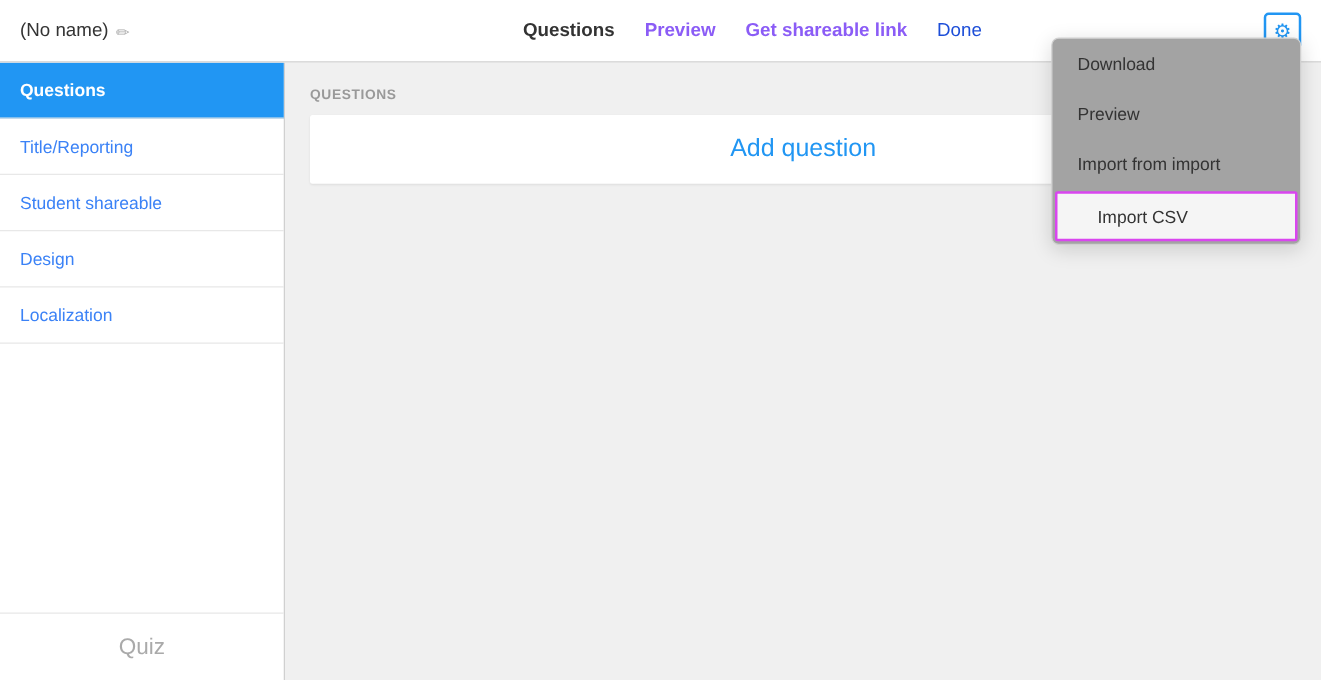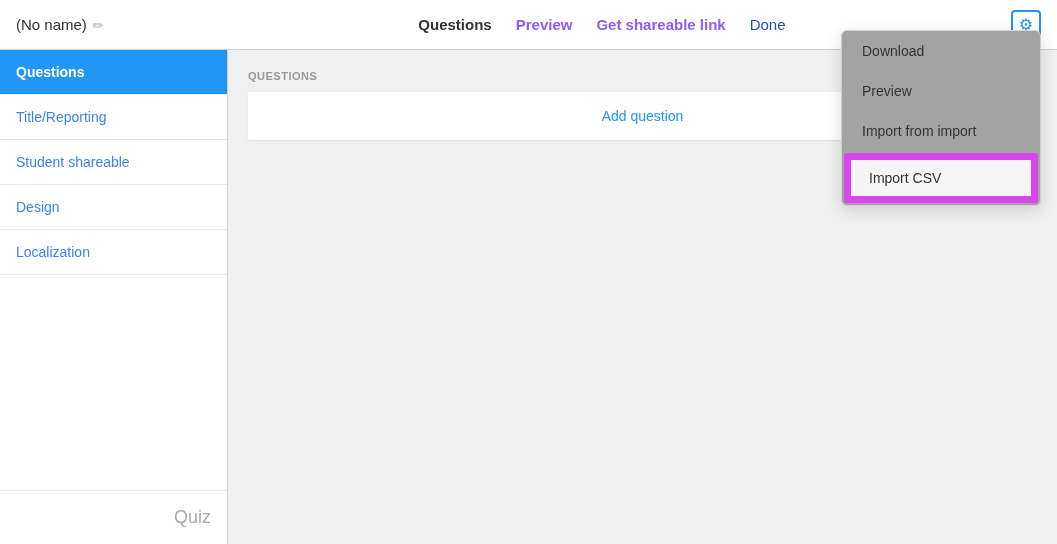--- a/index.html
+++ b/index.html
@@ -86,23 +86,23 @@
     }
     .dropdown-item {
       padding: 12px 20px;
       cursor: pointer;
       color: #333;
       font-size: 14px;
       border-bottom: none;
     }
     .dropdown-item.highlighted {
       background: #f5f5f5;
-      border: 7px solid #d946ef;
+      border: 2px solid #d946ef;
       margin: 2px;
-      padding: 10px 18px;
+      padding: 10px 32px;
       border-radius: 2px;
     }
 
     
     .layout {
       display: flex;
       height: calc(544px - 50px);
     }
 
     
@@ -123,21 +123,21 @@
       font-size: 14px;
       border-bottom: 1px solid #e8e8e8;
     }
     .sidebar-item.active {
       background: #2196F3;
       color: #fff;
       font-weight: 600;
     }
     .sidebar-footer {
       padding: 16px;
-      text-align: right;
+      text-align: center;
       color: #aaa;
       font-size: 18px;
       border-top: 1px solid #e8e8e8;
     }
 
     
     .main-content {
       flex: 1;
       background: #f0f0f0;
       padding: 20px;
@@ -149,21 +149,21 @@
       letter-spacing: 0.5px;
       margin-bottom: 10px;
     }
     .add-question-btn {
       background: #fff;
       border: none;
       width: 100%;
       padding: 16px;
       text-align: center;
       color: #2196F3;
-      font-size: 14px;
+      font-size: 20px;
       cursor: pointer;
       border-radius: 2px;
       box-shadow: 0 1px 2px rgba(0,0,0,0.08);
     }
   </style>
 </head>
 <body>
 
 <div class="top-bar">
   <div class="top-bar-title">

